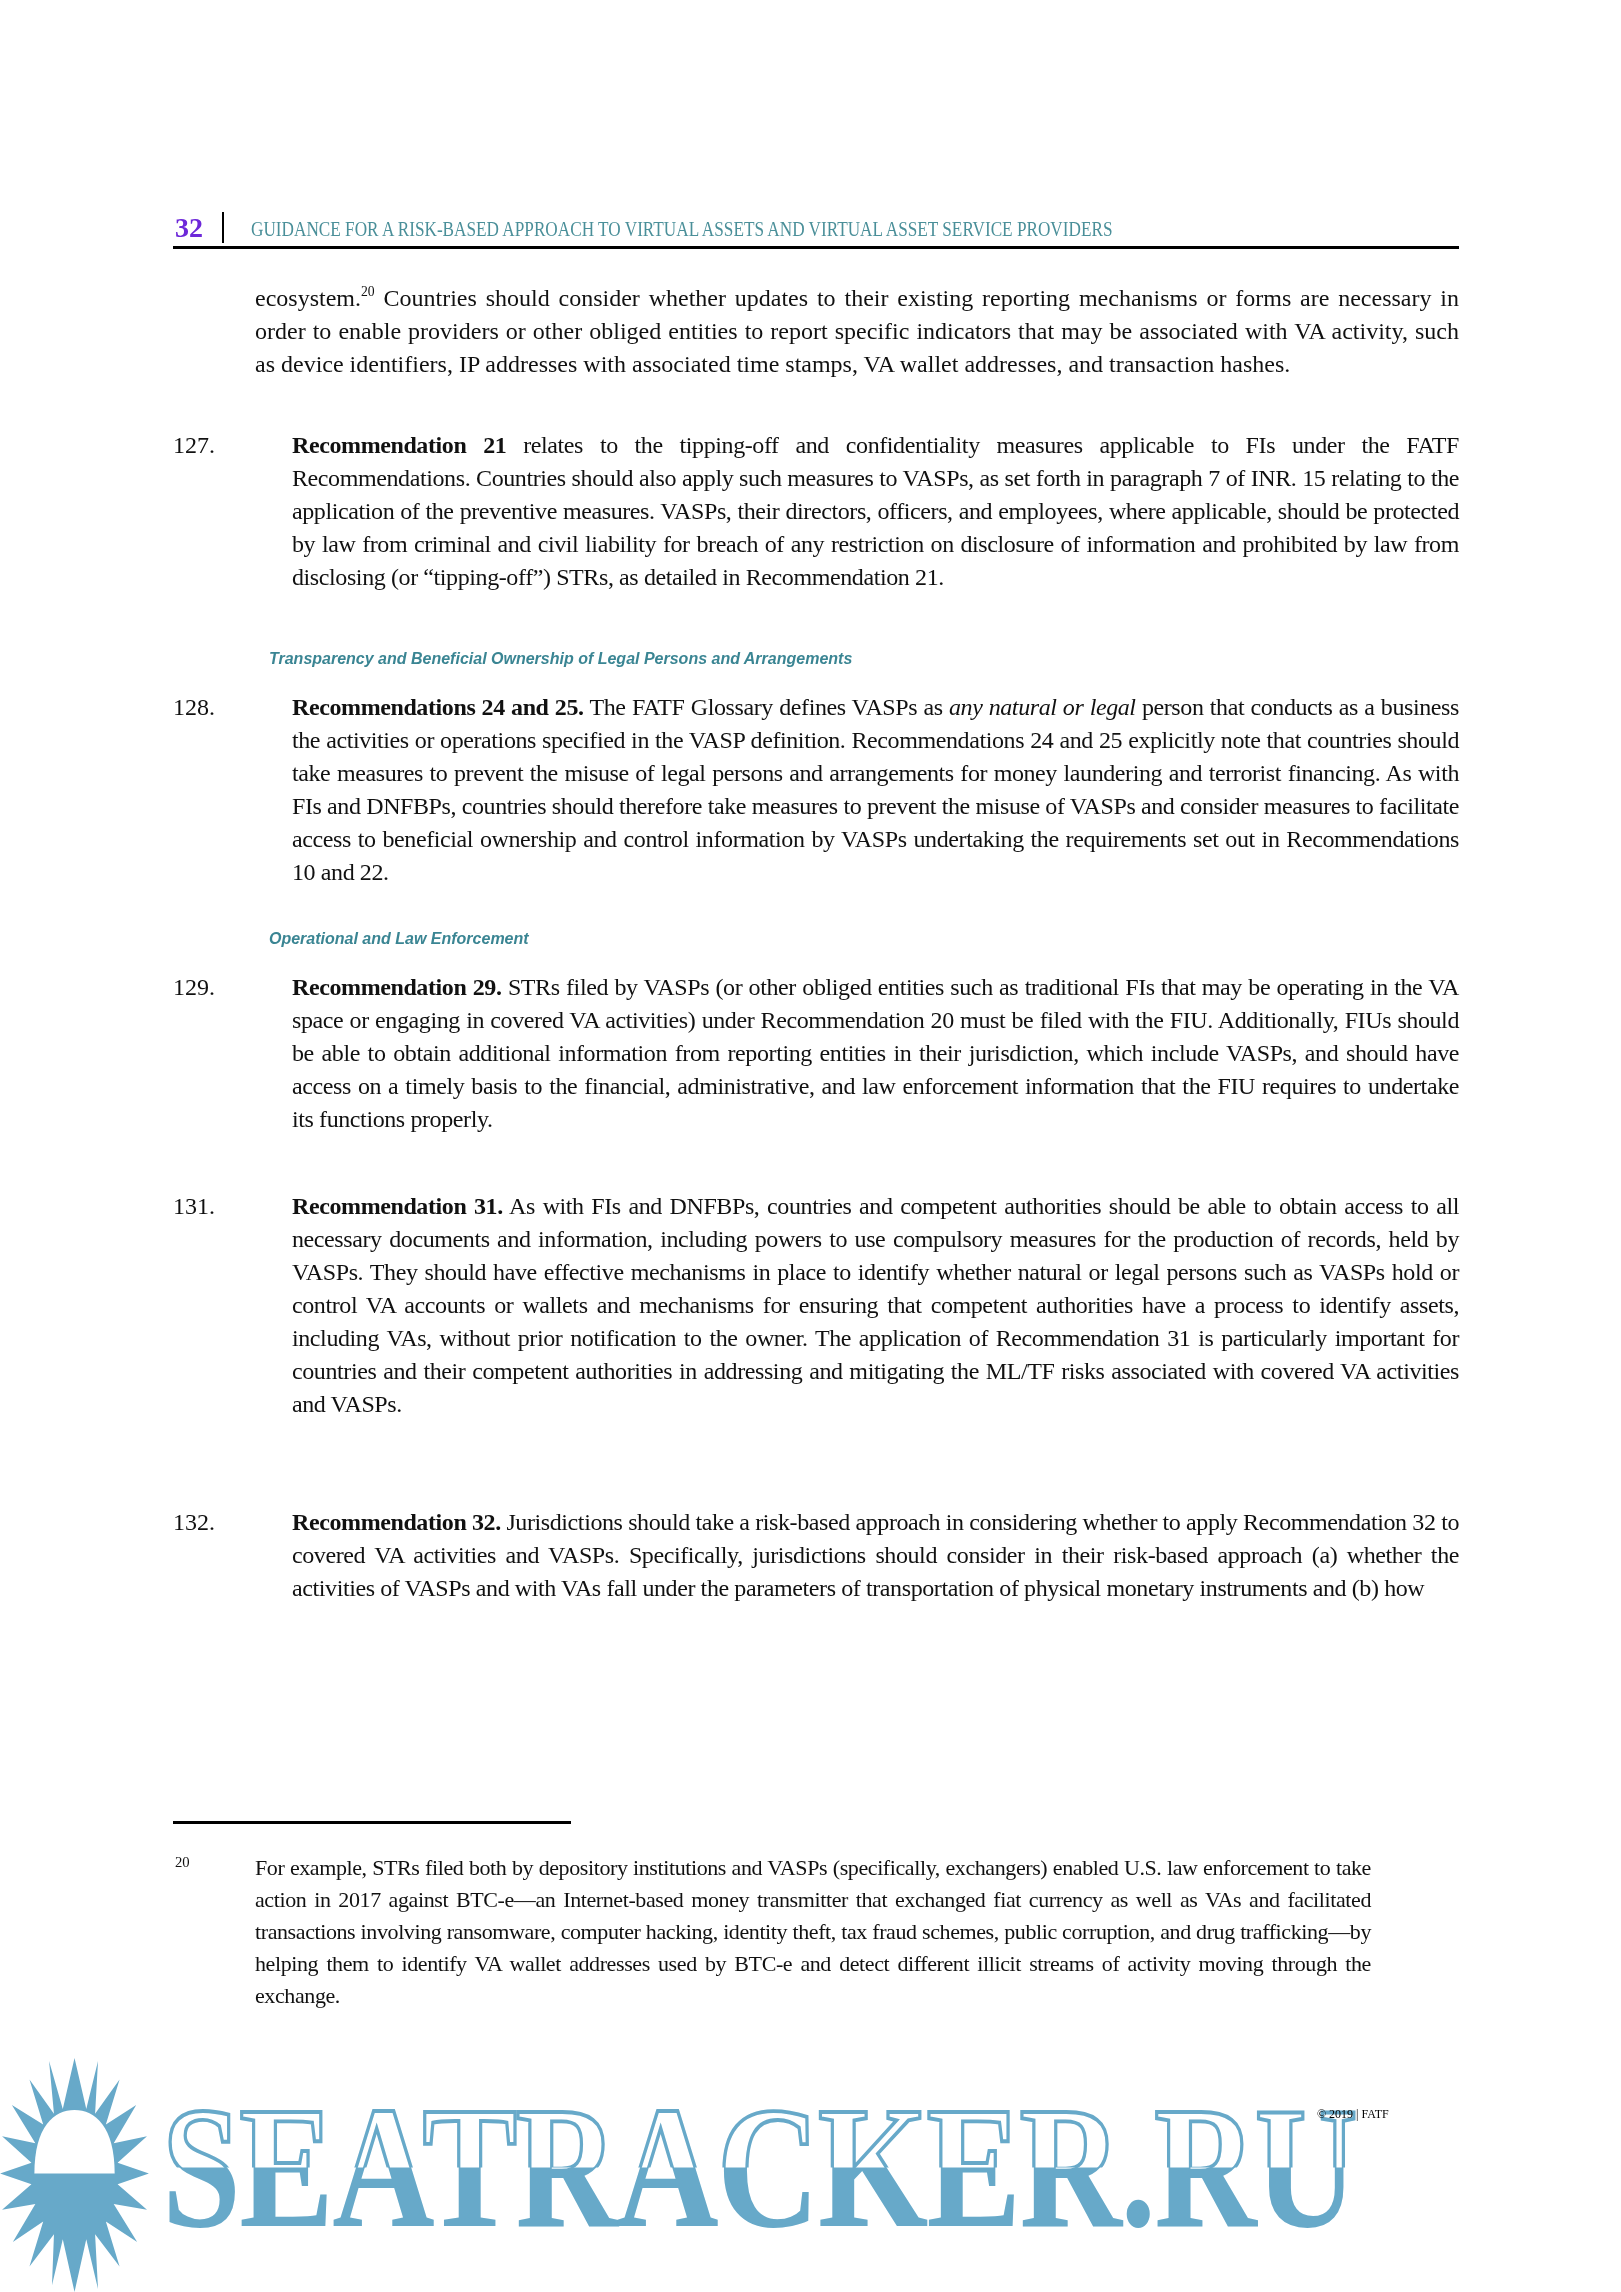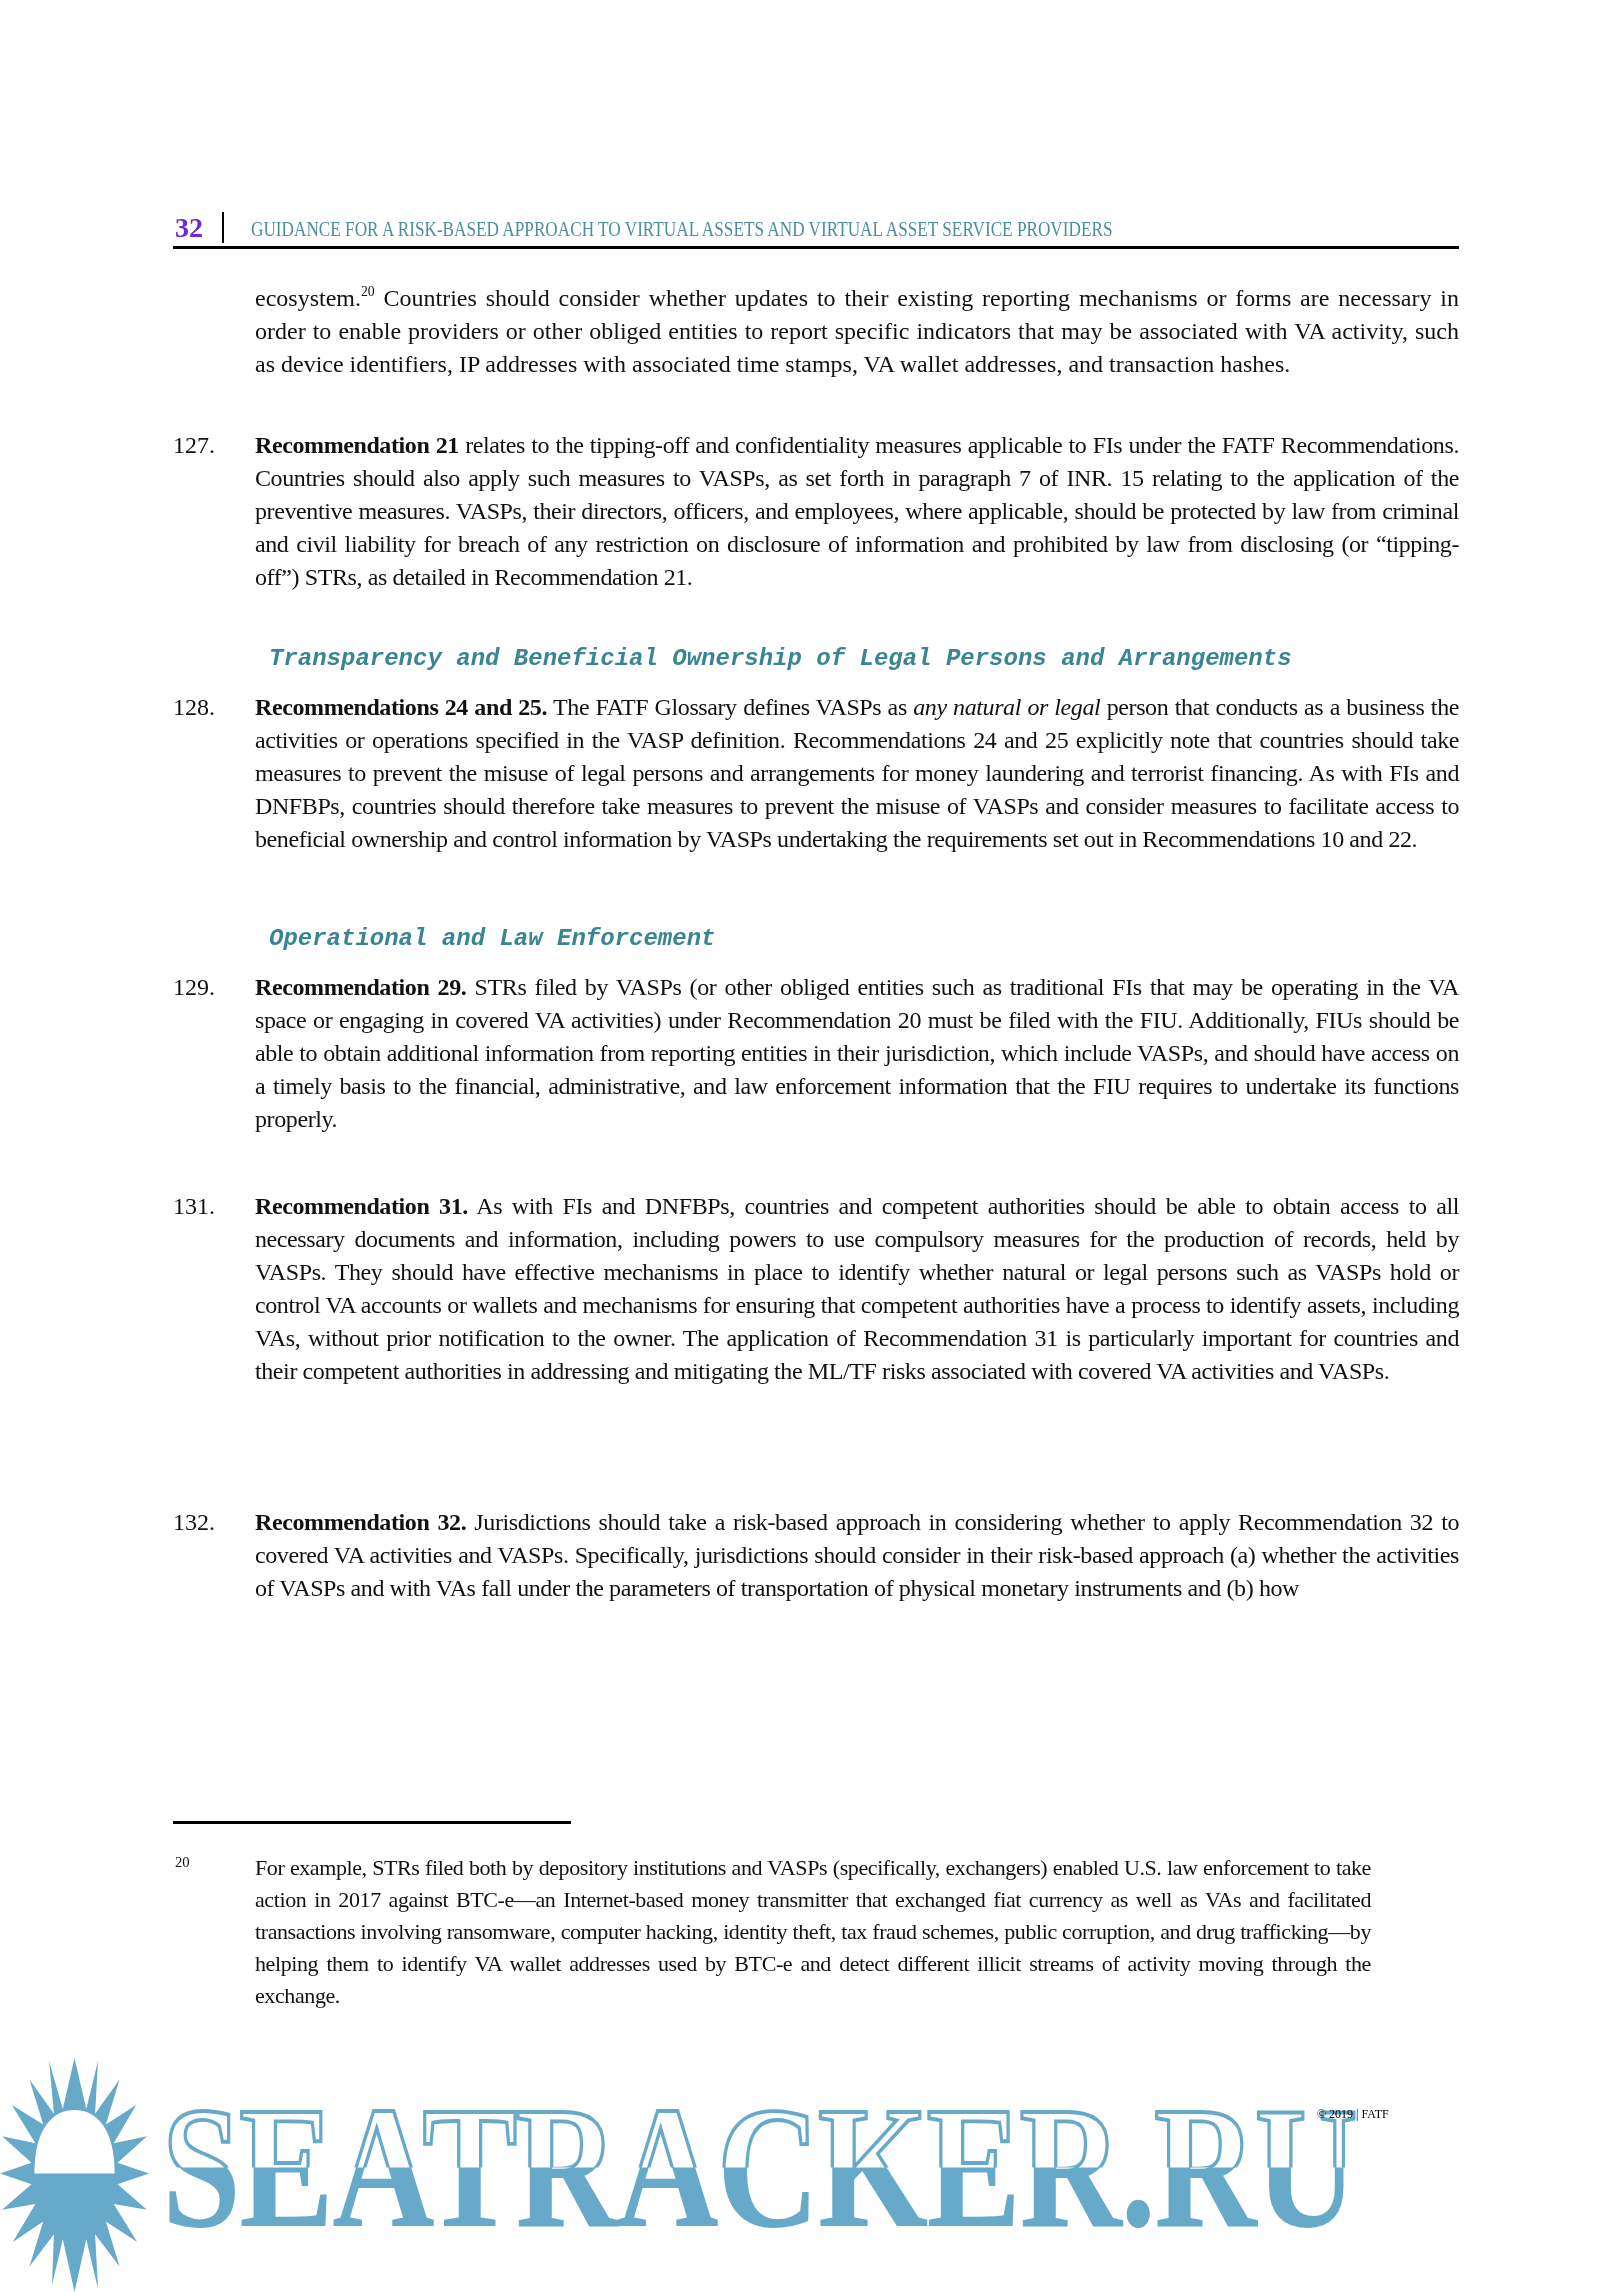--- a/index.html
+++ b/index.html
@@ -7,27 +7,27 @@
 
   .header { position: absolute; left: 173px; top: 210px; width: 1286px; height: 37px; }
   .page-num { position: absolute; left: 2px; top: 0px; font-family: "Liberation Serif", serif; font-weight: bold; font-size: 28px; line-height: 35px; color: #6d28d9; }
   .header-sep { position: absolute; left: 49px; top: 2px; width: 2px; height: 31px; background: #000; }
   .running-title { position: absolute; left: 78px; top: 6.9px; font-family: "Liberation Serif", serif; font-size: 20px; line-height: 25.5px; color: #4a8f99; letter-spacing: 0px; white-space: nowrap; transform: scaleX(0.86); transform-origin: left; }
   .header-rule { position: absolute; left: 173px; top: 246px; width: 1286px; height: 2.9px; background: #000; }
 
   .body { position: absolute; left: 173px; top: 282px; width: 1286px; }
   .para { position: relative; font-size: 24px; line-height: 33px; text-align: justify; text-align-last: auto; }
   .para .num { position: absolute; left: 0; top: 0; }
-  .para .txt { margin-left: 82px; display: block; }
+  .para .txt { margin-left: 119px; display: block; }
   .cont .txt { margin-left: 82px; }
   .para b { font-weight: bold; }
   .para i { font-style: italic; }
   .narrow { letter-spacing: -0.4px; }
 
-  .sub-heading { font-family: Liberation Mono, monospace; font-style: italic; font-weight: bold; color: #3a8593; font-size: 24px; line-height: 33px; margin-left: 96px; }
+  .sub-heading { font-family: Liberation Sans, sans-serif; font-style: italic; font-weight: bold; color: #3a8593; font-size: 16px; line-height: 33px; margin-left: 96px; }
 
   .footnote-rule { position: absolute; left: 173px; top: 1821px; width: 398px; height: 2.9px; background: #000; }
   .footnote { position: absolute; left: 173px; top: 1852px; width: 1198px; font-size: 22px; line-height: 32px; text-align: justify; }
   .footnote .fn-mark { position: absolute; left: 2px; top: -5.9px; font-size: 14.7px; }
   .footnote .fn-text { margin-left: 82px; display: block; }
 
   sup { font-size: 13.7px; line-height: 0; vertical-align: 9.8px; }
 
   .copyright { position: absolute; left: 1317px; top: 2107px; font-family: Liberation Serif, serif; font-size: 12px; color: #000; white-space: nowrap; }
 

